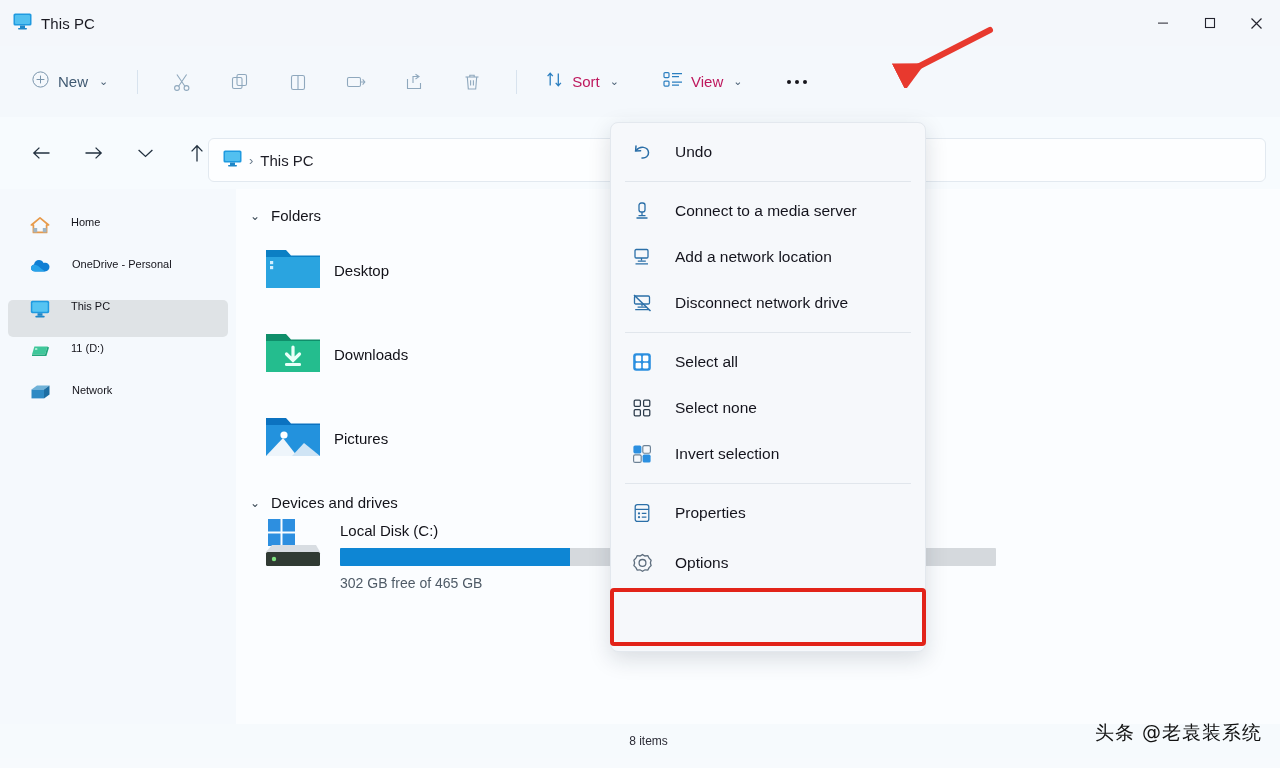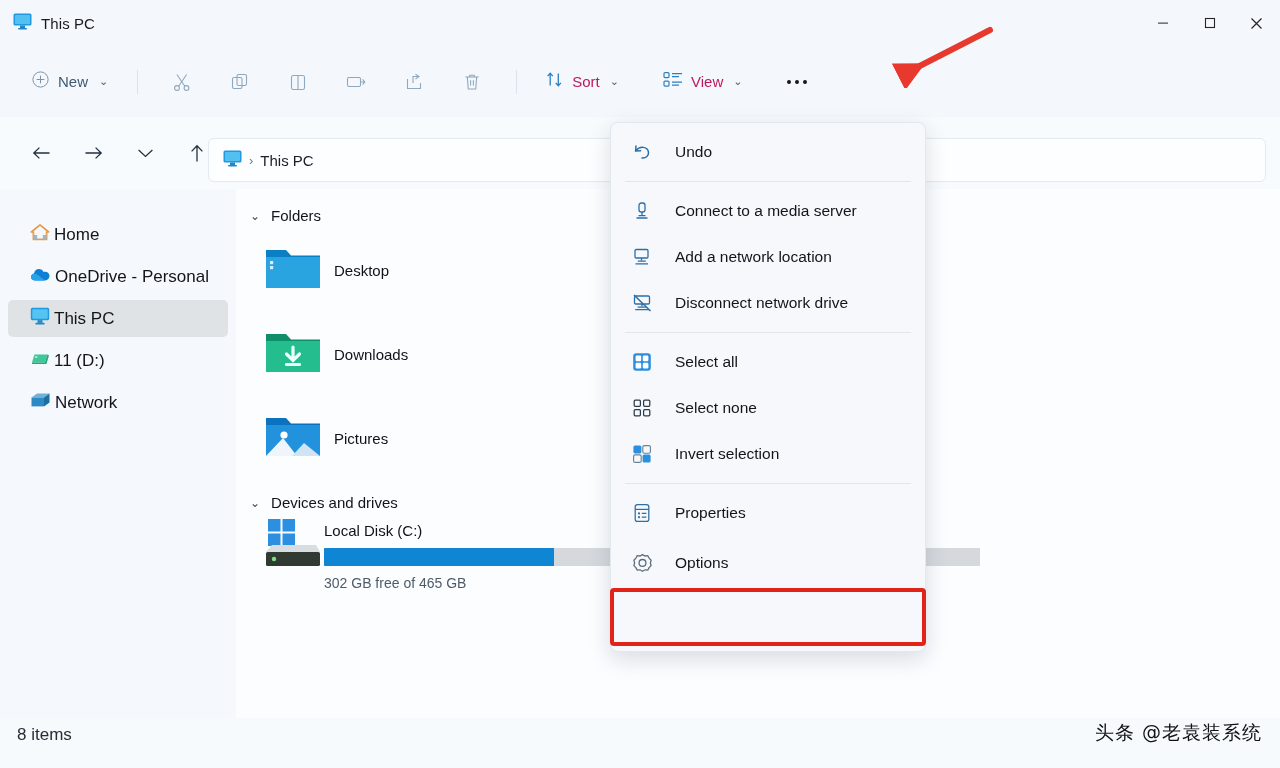--- a/index.html
+++ b/index.html
@@ -104,24 +104,24 @@
   .addr-sep { font-size: 13px; color: #6a7b8c; }
 
   
   .sidebar {
     position: absolute; left: 0; top: 189px;
     width: 236px; height: 545px;
     background: #f5f9fd;
     padding-top: 22px;
   }
   .side-item {
-    display: flex; align-items: center; gap: 4px;
+    display: flex; gap: 21px;
     height: 37px; margin: 5px 8px 5px 8px;
     padding-left: 22px; border-radius: 5px;
-    font-size: 17px; color: #14141b;
+    font-size: 11px; color: #14141b;
   }
   .side-item.selected { background: #dfe3e6; }
   .side-label { white-space: nowrap; }
 
   
   .content {
     position: absolute; left: 236px; top: 189px;
     width: 1044px; height: 545px;
     background: #fbfdff;
   }
@@ -130,39 +130,39 @@
     margin: 18px 0 4px 14px;
     font-size: 15px; color: #13131a;
   }
   .group-chev { font-size: 12px; color: #3c4a57; }
   .tile {
     display: flex; align-items: center;
     height: 84px; padding-left: 28px; gap: 12px;
   }
   .tile-label { font-size: 15px; color: #111118; }
   .drive-tile {
-    display: flex; padding-left: 26px; margin-top: 2px;
+    display: flex; padding-left: 26px; gap: 16px; margin-top: 2px;
   }
   .drive-meta { padding-top: 7px; }
   .drive-name { font-size: 15px; color: #111118; }
   .drive-bar {
     width: 656px; height: 18px; background: #d5d9dd;
     border-radius: 1px; margin-top: 9px; overflow: hidden;
   }
   .drive-fill { height: 100%; background: #0e86d4; }
   .drive-free { font-size: 14px; color: #4f5b67; margin-top: 9px; }
 
   
   .statusbar {
-    position: absolute; left: 0; bottom: 16px;
+    position: absolute; left: 0; bottom: 10px;
     width: 1280px; height: 34px;
     background: #f6fafd;
     display: flex; align-items: center;
     padding-left: 17px;
-    font-size: 17px; color: #2b2b36;
+    font-size: 12px; color: #2b2b36; justify-content: center;
   }
 
   
   .ctxmenu {
     position: absolute; left: 610px; top: 122px;
     width: 316px; height: 530px;
     background: #f6f8fb;
     border: 1px solid #e3e8ee;
     border-radius: 8px;
     box-shadow: 0 7px 22px rgba(22,34,52,.15);

